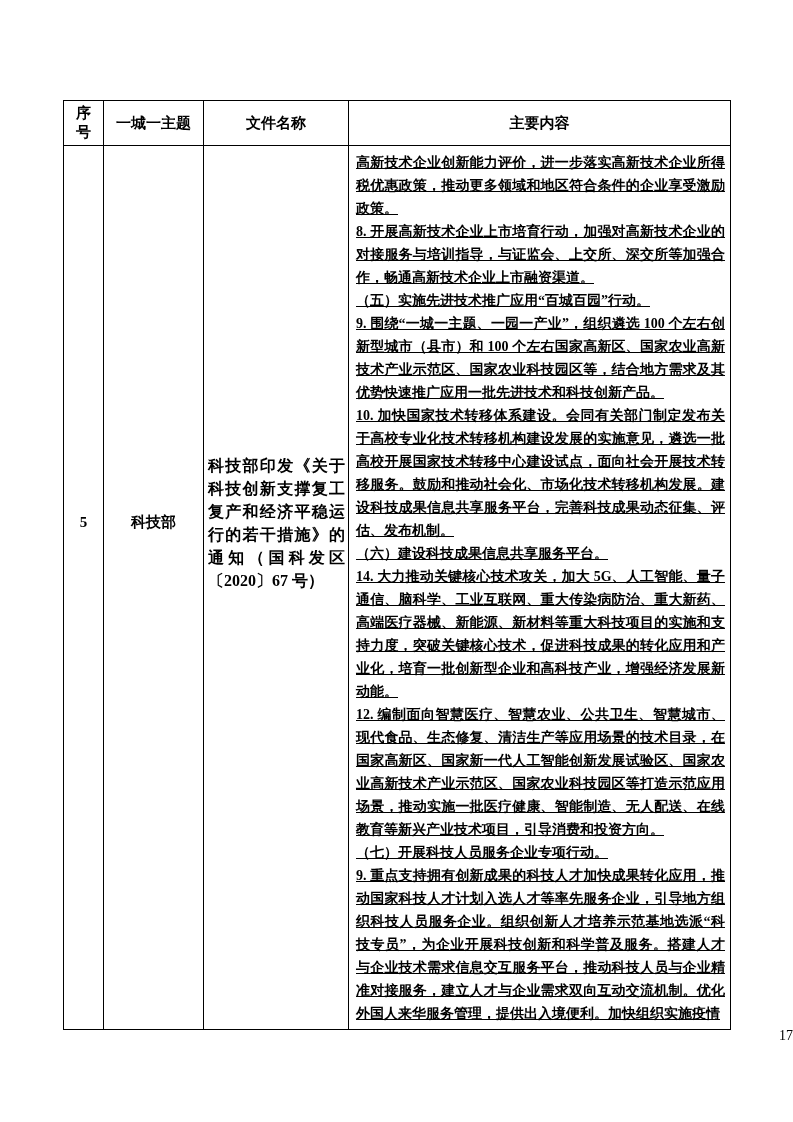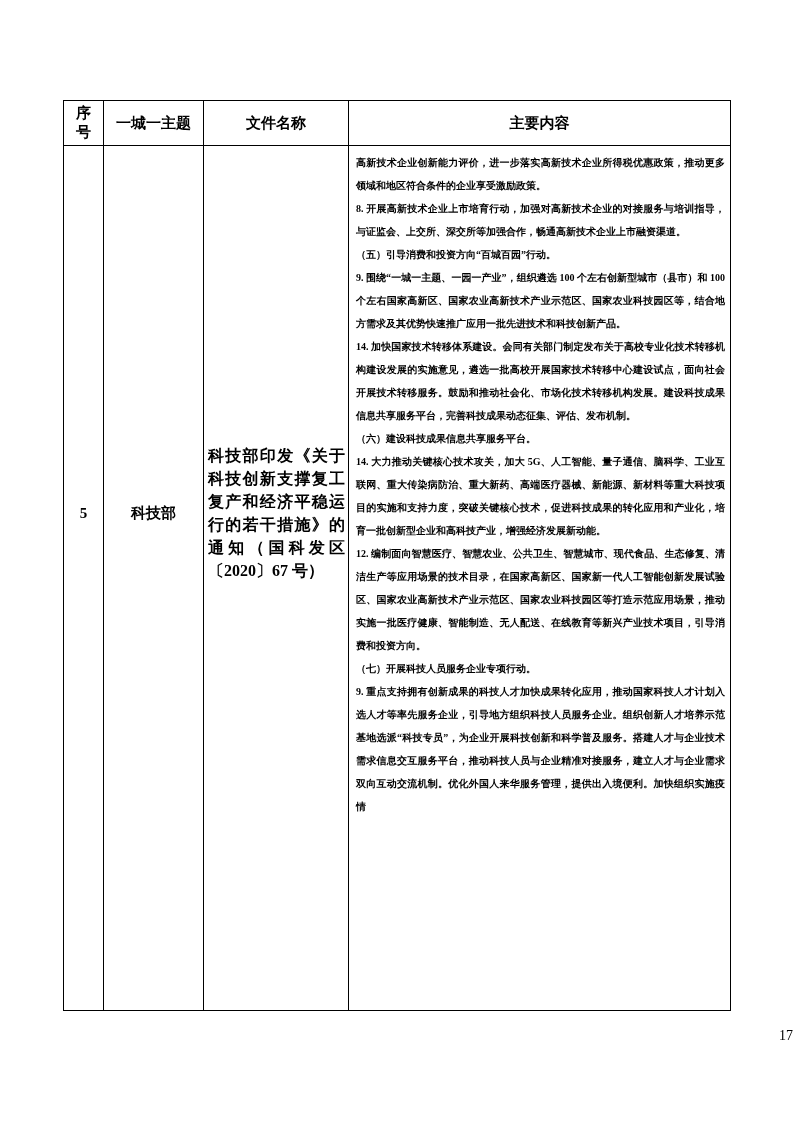--- a/index.html
+++ b/index.html
@@ -49,25 +49,26 @@
   }
   td.docname-cell {
     vertical-align: middle;
     font-size: 16px;
     line-height: 23px;
     text-align: justify;
     padding: 0 3px 130px 4px;
   }
   td.content-cell {
     vertical-align: top;
-    font-size: 10px;
+    font-size: 14px;
     line-height: 23px;
     text-align: justify;
     padding: 5px 5px 4px 7px;
     height: 865px;
+    text-decoration: underline;
   }
   td.content-cell p {
     margin: 0;
     text-justify: inter-ideograph;
   }
   .page-number {
     position: absolute;
     top: 1028px;
     left: 0;
     width: 100%;
@@ -97,23 +98,23 @@
       </tr>
     </thead>
     <tbody>
       <tr>
         <td class="index-cell">5</td>
         <td class="agency-cell">科技部</td>
         <td class="docname-cell">科技部印发《关于科技创新支撑复工复产和经济平稳运行的若干措施》的通知（国科发区〔2020〕67 号）</td>
         <td class="content-cell">
           <p>高新技术企业创新能力评价，进一步落实高新技术企业所得税优惠政策，推动更多领域和地区符合条件的企业享受激励政策。</p>
           <p>8. 开展高新技术企业上市培育行动，加强对高新技术企业的对接服务与培训指导，与证监会、上交所、深交所等加强合作，畅通高新技术企业上市融资渠道。</p>
-          <p>（五）引导消费和投资方向“百城百园”行动。</p>
+          <p>（五）实施先进技术推广应用“百城百园”行动。</p>
           <p>9. 围绕“一城一主题、一园一产业”，组织遴选 100 个左右创新型城市（县市）和 100 个左右国家高新区、国家农业高新技术产业示范区、国家农业科技园区等，结合地方需求及其优势快速推广应用一批先进技术和科技创新产品。</p>
-          <p>14. 加快国家技术转移体系建设。会同有关部门制定发布关于高校专业化技术转移机构建设发展的实施意见，遴选一批高校开展国家技术转移中心建设试点，面向社会开展技术转移服务。鼓励和推动社会化、市场化技术转移机构发展。建设科技成果信息共享服务平台，完善科技成果动态征集、评估、发布机制。</p>
+          <p>10. 加快国家技术转移体系建设。会同有关部门制定发布关于高校专业化技术转移机构建设发展的实施意见，遴选一批高校开展国家技术转移中心建设试点，面向社会开展技术转移服务。鼓励和推动社会化、市场化技术转移机构发展。建设科技成果信息共享服务平台，完善科技成果动态征集、评估、发布机制。</p>
           <p>（六）建设科技成果信息共享服务平台。</p>
           <p>14. 大力推动关键核心技术攻关，加大 5G、人工智能、量子通信、脑科学、工业互联网、重大传染病防治、重大新药、高端医疗器械、新能源、新材料等重大科技项目的实施和支持力度，突破关键核心技术，促进科技成果的转化应用和产业化，培育一批创新型企业和高科技产业，增强经济发展新动能。</p>
           <p>12. 编制面向智慧医疗、智慧农业、公共卫生、智慧城市、现代食品、生态修复、清洁生产等应用场景的技术目录，在国家高新区、国家新一代人工智能创新发展试验区、国家农业高新技术产业示范区、国家农业科技园区等打造示范应用场景，推动实施一批医疗健康、智能制造、无人配送、在线教育等新兴产业技术项目，引导消费和投资方向。</p>
           <p>（七）开展科技人员服务企业专项行动。</p>
           <p>9. 重点支持拥有创新成果的科技人才加快成果转化应用，推动国家科技人才计划入选人才等率先服务企业，引导地方组织科技人员服务企业。组织创新人才培养示范基地选派“科技专员”，为企业开展科技创新和科学普及服务。搭建人才与企业技术需求信息交互服务平台，推动科技人员与企业精准对接服务，建立人才与企业需求双向互动交流机制。优化外国人来华服务管理，提供出入境便利。加快组织实施疫情</p>
         </td>
       </tr>
     </tbody>
   </table>
 

